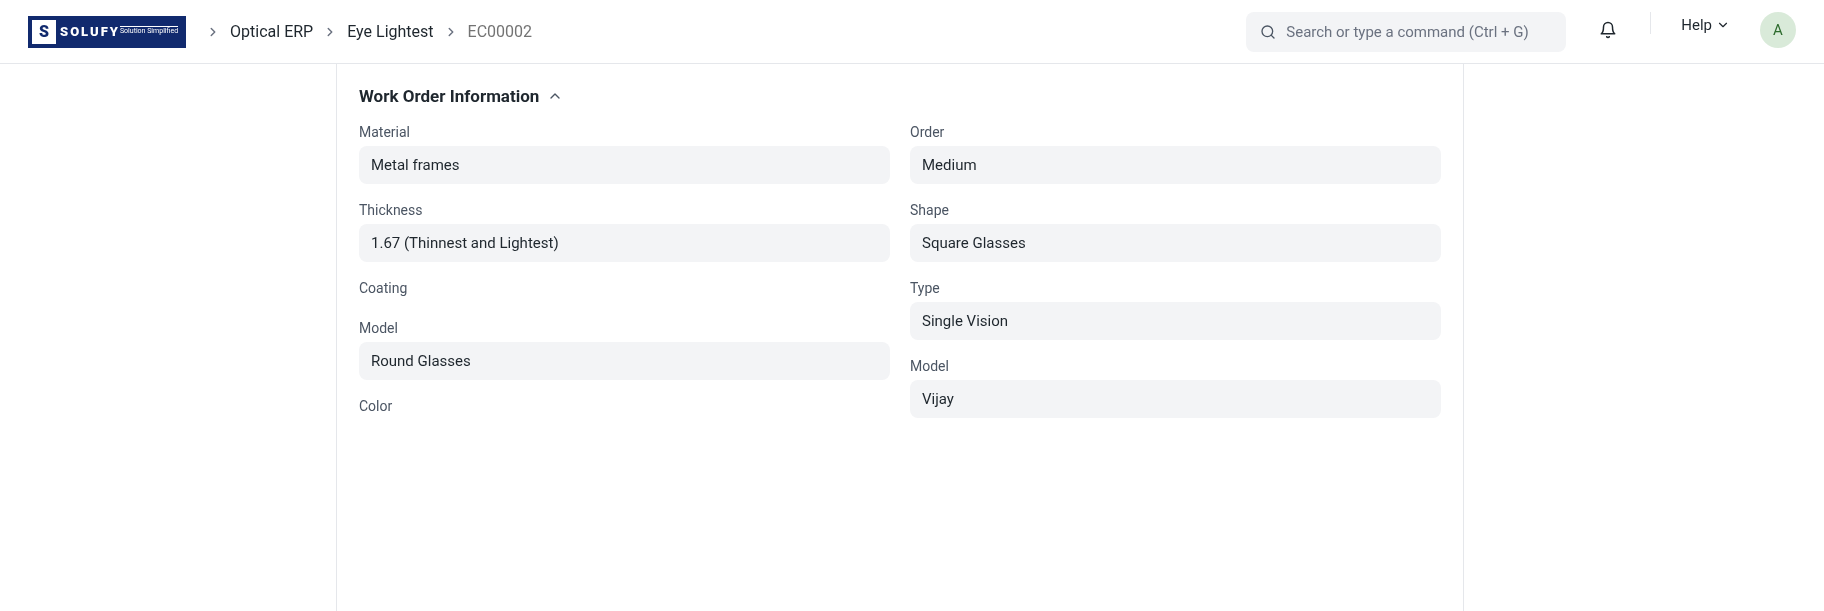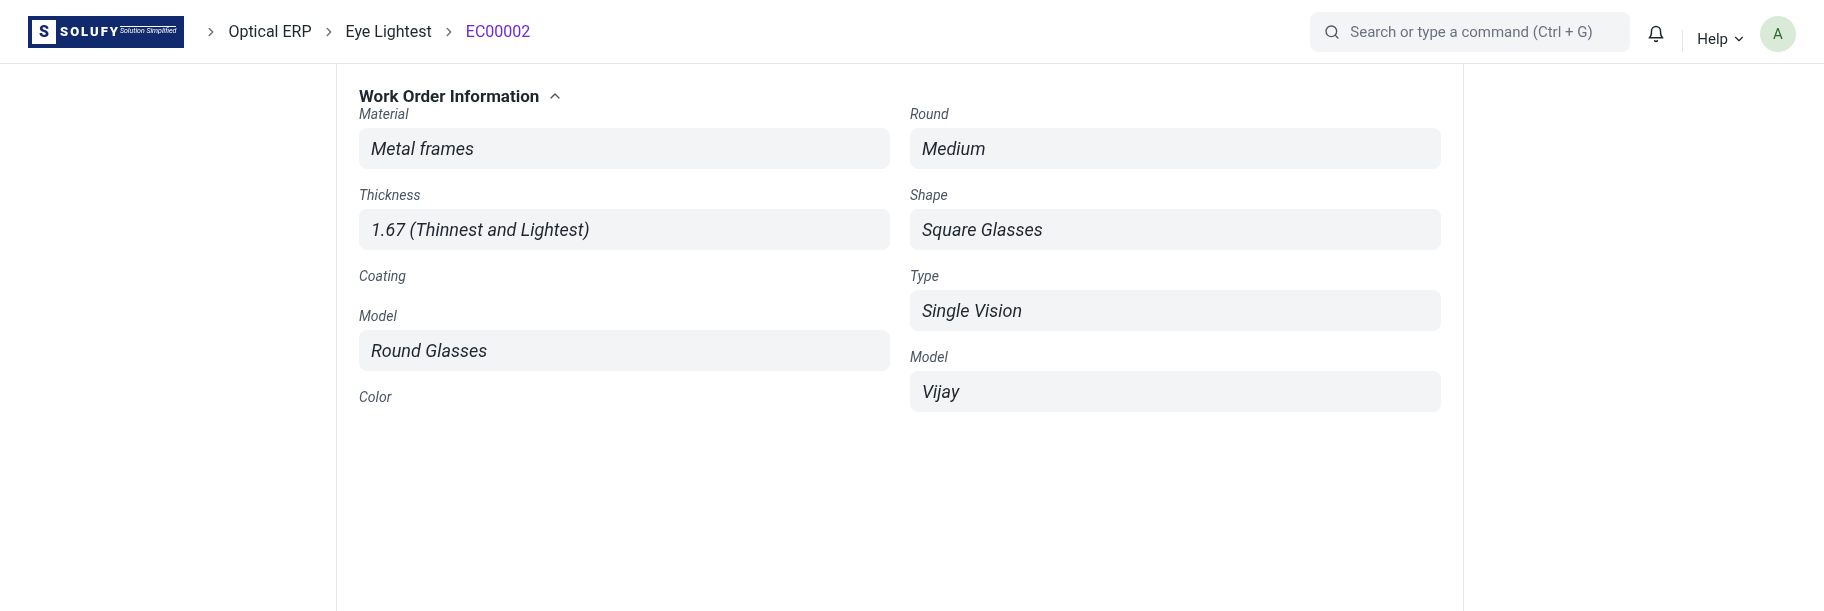--- a/index.html
+++ b/index.html
@@ -51,52 +51,51 @@
       display: flex;
       line-height: 1;
     }
     .logo-name {
       font-weight: 900;
       font-size: 13px;
       letter-spacing: 2px;
     }
     .logo-tagline {
       font-size: 7px;
-      font-style: italic;
       border-top: 1px solid #fff;
       padding-top: 1px;
       margin-top: 1px;
     }
     
     .breadcrumb {
       display: flex;
       align-items: center;
       margin-left: 10px;
     }
     .breadcrumb-link {
       color: #1f272e;
       text-decoration: none;
       cursor: pointer;
       padding: 0 4px;
     }
     .breadcrumb-current {
-      color: #6d28d9;
+      color: #737373;
       padding: 0 4px;
     }
     .chevron {
       color: #6b7280;
       padding: 0 6px;
       display: flex;
       align-items: center;
     }
     
     .header-right {
       display: flex;
-      align-items: flex-end;
-      gap: 8px;
+      align-items: flex-start;
+      gap: 24px;
     }
     .search-bar {
       display: flex;
       align-items: center;
       background: #f3f4f6;
       border-radius: 8px;
       padding: 0 14px;
       height: 40px;
       width: 320px;
       cursor: pointer;
@@ -166,54 +165,54 @@
       width: 62px;
       border-left: 1px solid #e5e7eb;
       min-height: calc(611px - 64px);
     }
     
     
     .section-header {
       display: flex;
       align-items: center;
       gap: 8px;
+      margin-bottom: 18px;
       cursor: pointer;
       width: fit-content;
     }
     .section-title {
       font-size: 17px;
       font-weight: 700;
       color: #1f272e;
     }
     
     
     .form-grid {
       display: grid;
       grid-template-columns: 1fr 1fr;
       column-gap: 20px;
-      font-style: italic;
     }
     .form-col {
       display: flex;
       flex-direction: column;
     }
     .form-field {
       margin-bottom: 18px;
     }
     .field-label {
       font-size: 14px;
       color: #4b5563;
       margin-bottom: 6px;
     }
     .field-input {
       width: 100%;
       background: #f3f4f6;
       border-radius: 8px;
       padding: 10px 12px;
-      font-size: 18px;
+      font-size: 15px;
       color: #1f272e;
       border: none;
       min-height: 36px;
       cursor: text;
     }
   </style>
 </head>
 <body>
 
 <div class="header">
@@ -300,21 +299,21 @@
           <div class="field-label">Model</div>
           <div class="field-input">Round Glasses</div>
         </div>
         <div class="form-field">
           <div class="field-label">Color</div>
         </div>
       </div>
 
       <div class="form-col">
         <div class="form-field">
-          <div class="field-label">Round</div>
+          <div class="field-label">Order</div>
           <div class="field-input">Medium</div>
         </div>
         <div class="form-field">
           <div class="field-label">Shape</div>
           <div class="field-input">Square Glasses</div>
         </div>
         <div class="form-field">
           <div class="field-label">Type</div>
           <div class="field-input">Single Vision</div>
         </div>

